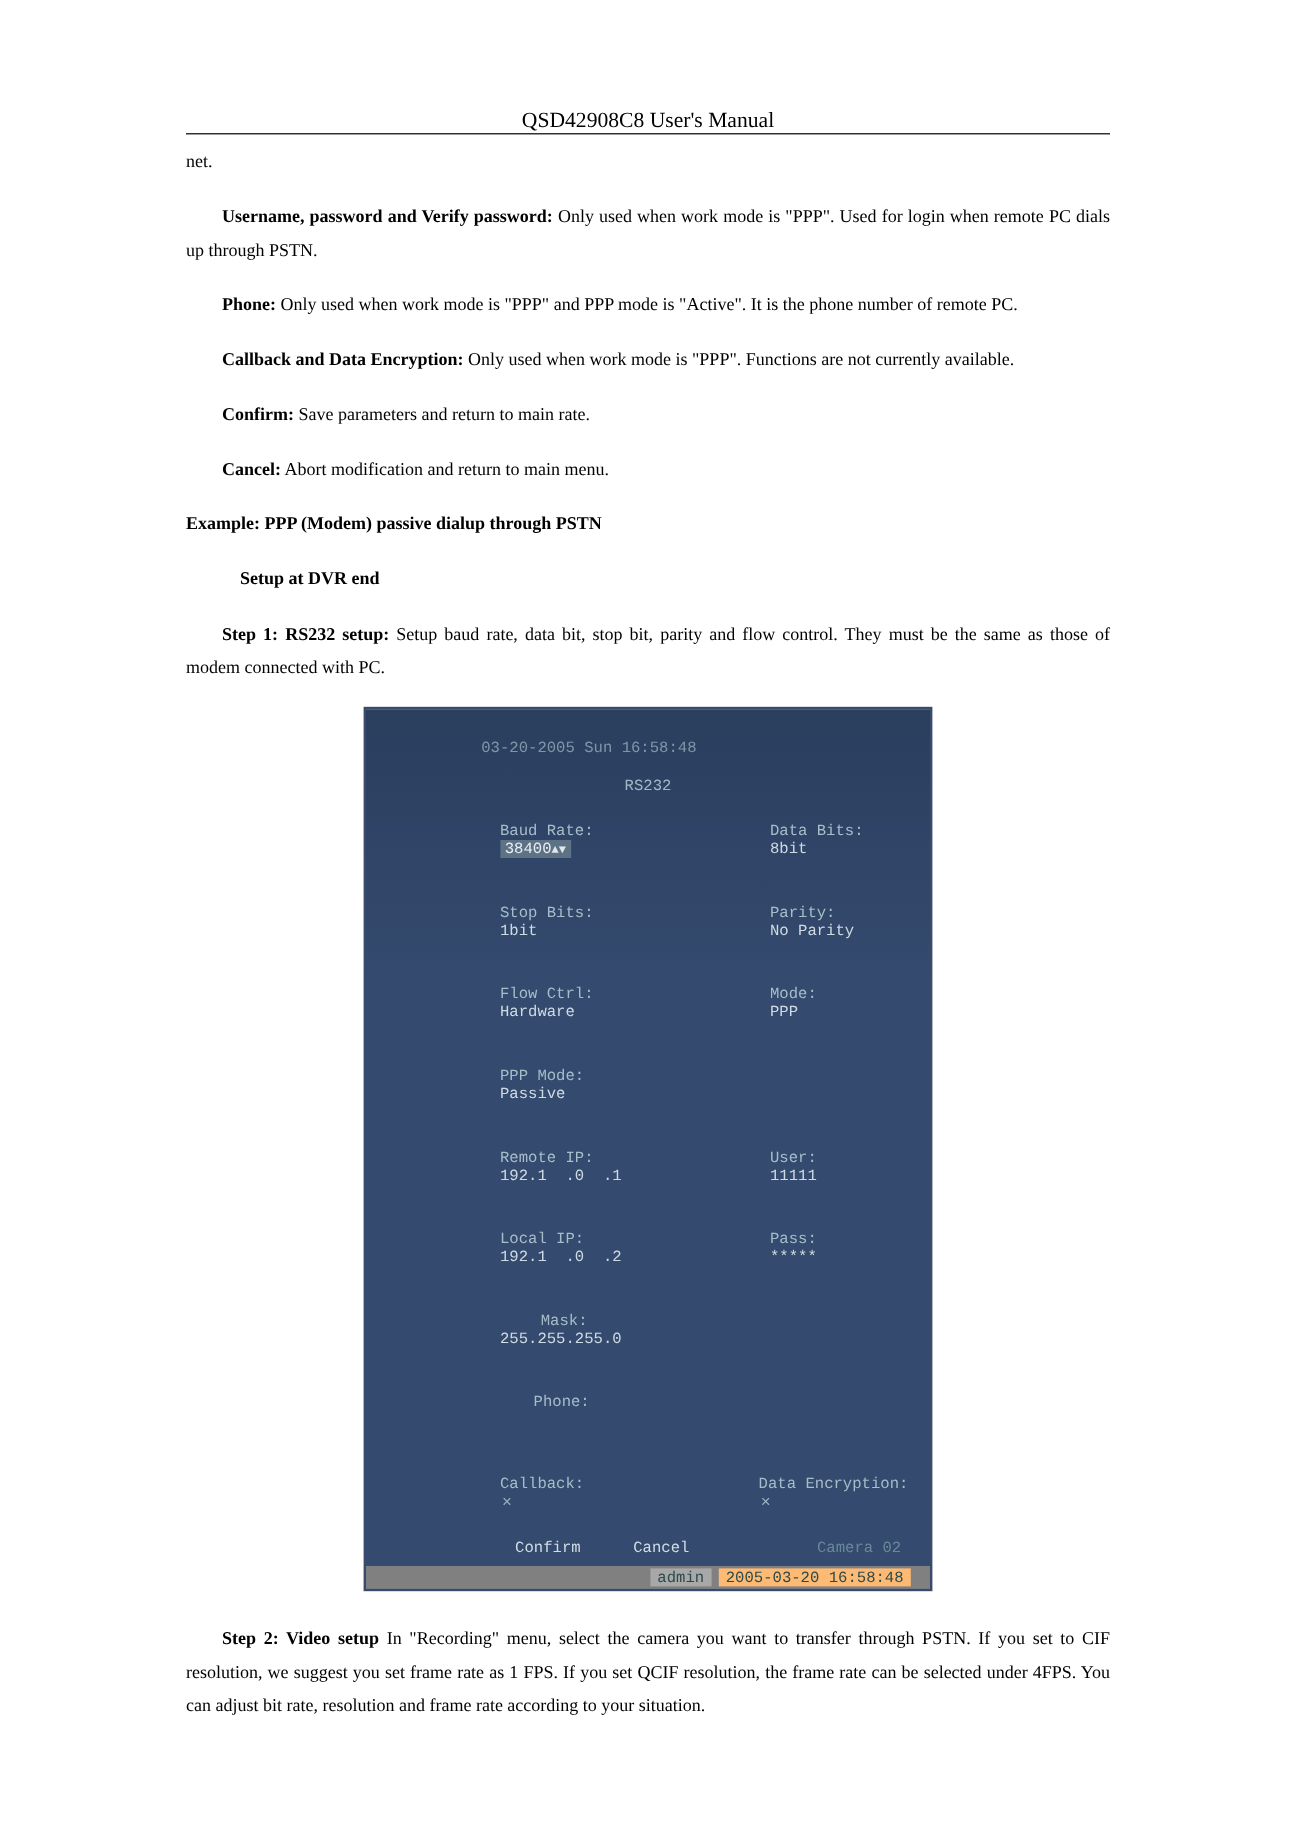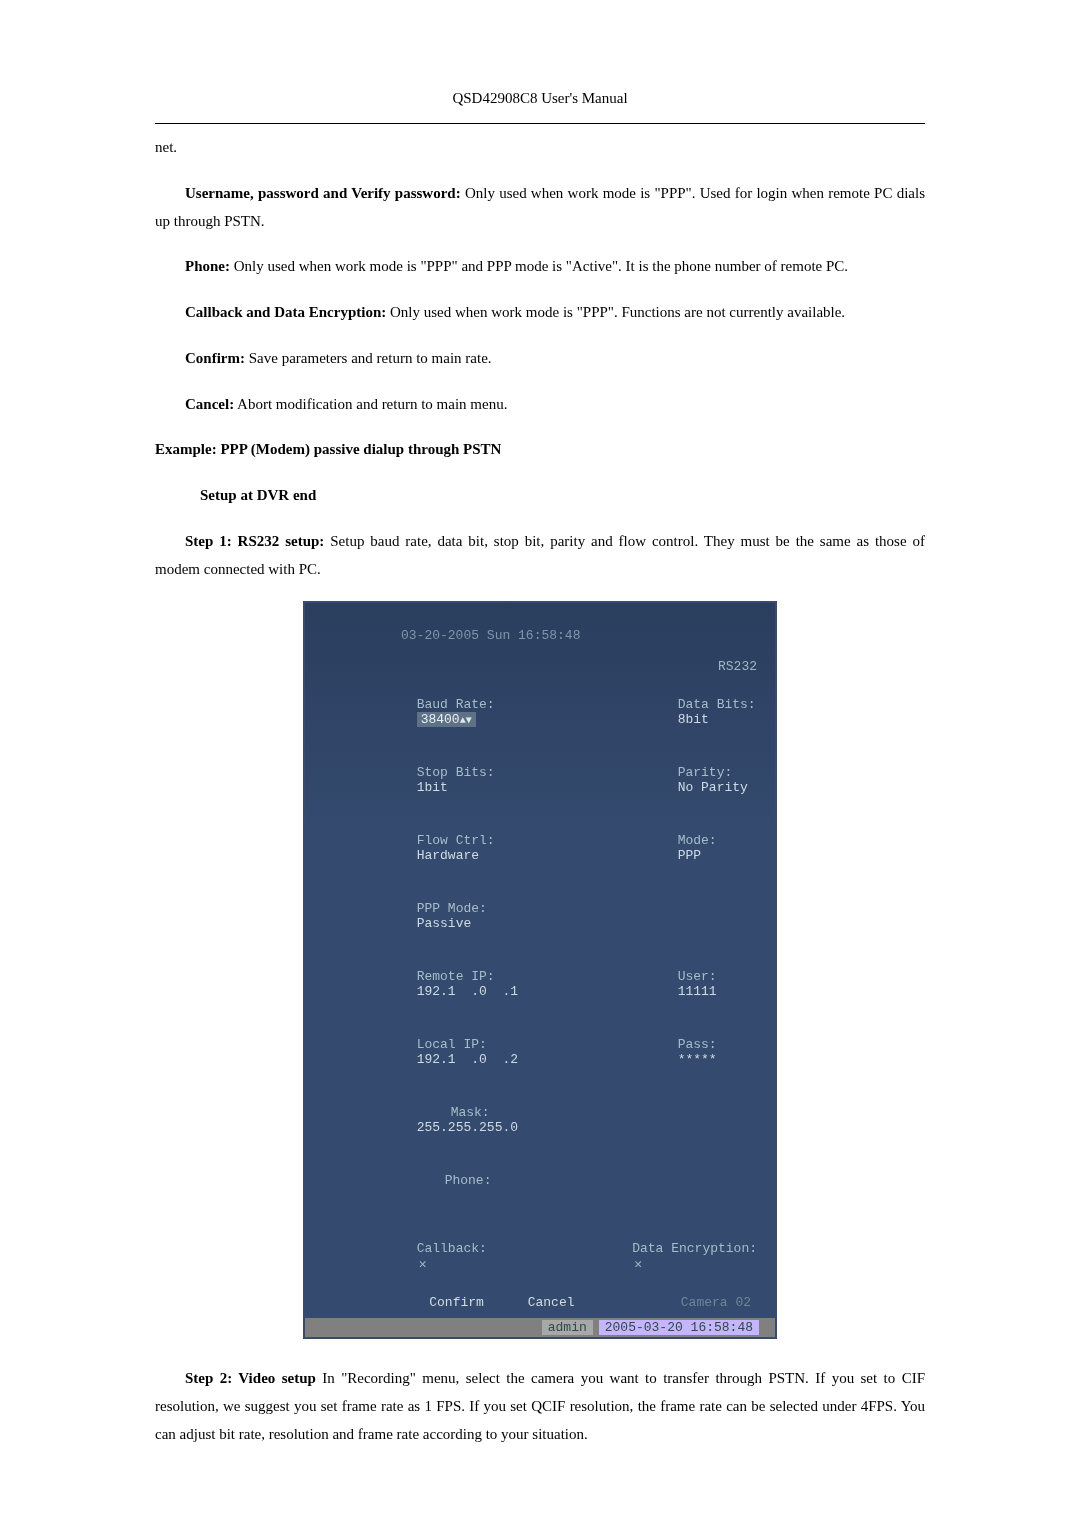--- a/index.html
+++ b/index.html
@@ -9,22 +9,22 @@
     font-size: 15px;
     color: #000;
     background: #fff;
     width: 1080px;
   }
   .page {
     padding: 90px 155px 40px 155px;
   }
   .header-title {
     text-align: center;
-    font-size: 15px;
-    margin-bottom: 16px;
+    font-size: 18px;
+    margin-bottom: 0;
   }
   hr.header-rule {
     border: none;
     border-top: 1.5px solid #000;
     margin: 0 0 10px 0;
   }
   p {
     margin: 0 0 18px 0;
     line-height: 1.85;
     text-align: justify;
@@ -66,21 +66,20 @@
     font-size: 13px;
   }
   .rs232-title {
     color: #9fb8c5;
     font-size: 13px;
   }
   .rs232-row {
     display: flex;
     margin: 8px 0;
     white-space: pre;
-    gap: 36px;
   }
   .rs232-row .left {
     width: 225px;
   }
   .rs232-row .right {
     flex: 1;
   }
   .lbl {
     color: #a7bdc9;
   }
@@ -115,21 +114,21 @@
     display: flex;
   }
   .statusbar .st-left { flex: 1; }
   .statusbar .st-mid {
     background: #a8a8a8;
     color: #2d4a4a;
     padding: 0 6px;
     margin-right: 6px;
   }
   .statusbar .st-right {
-    background: #c4b5fd;
+    background: #fdba74;
     color: #2d4a4a;
     padding: 0 6px;
   }
   .x-icon {
     color: #9db3c0;
     font-weight: bold;
     margin-left: 2px;
   }
   .arrow {
     font-size: 10px;
@@ -174,21 +173,21 @@
     <span class="bold">Step 1: RS232 setup:</span><span> Setup baud rate, data bit, stop bit, parity and flow control. They must be the same as those of modem connected with PC.</span>
   </p>
 
   <div class="img-wrap">
     <div class="rs232-box">
       <div class="rs232-inner">
         <div style="white-space:pre;">
           <span class="rs232-date">03-20-2005 Sun 16:58:48</span>
           <span style="display:inline-block; width:0;"></span>
         </div>
-        <div style="text-align:right; margin-top:-14px;">
+        <div style="text-align:center; margin-top:-14px;">
           <span class="rs232-title">RS232</span>
         </div>
 
         <div class="rs232-row">
           <span class="left">
             <span class="lbl">Baud Rate:</span>
             <span class="baud-box"><span>38400</span><span class="arrow">▲▼</span></span>
           </span>
           <span class="right">
             <span class="lbl">Data Bits:</span>

